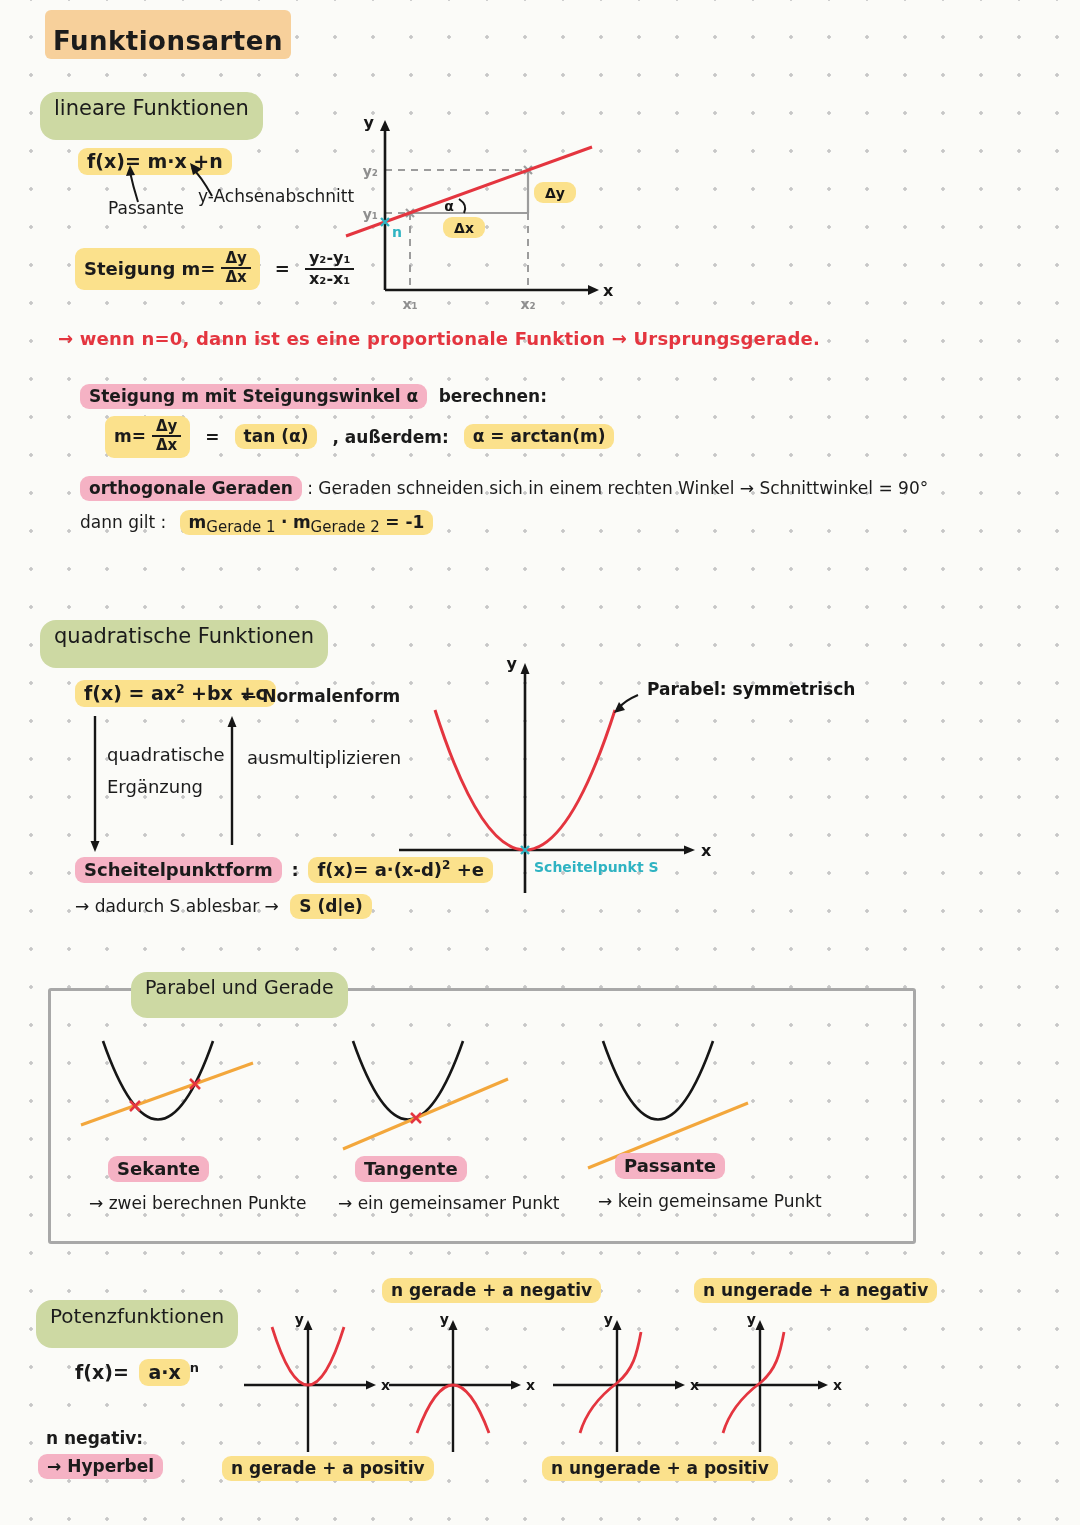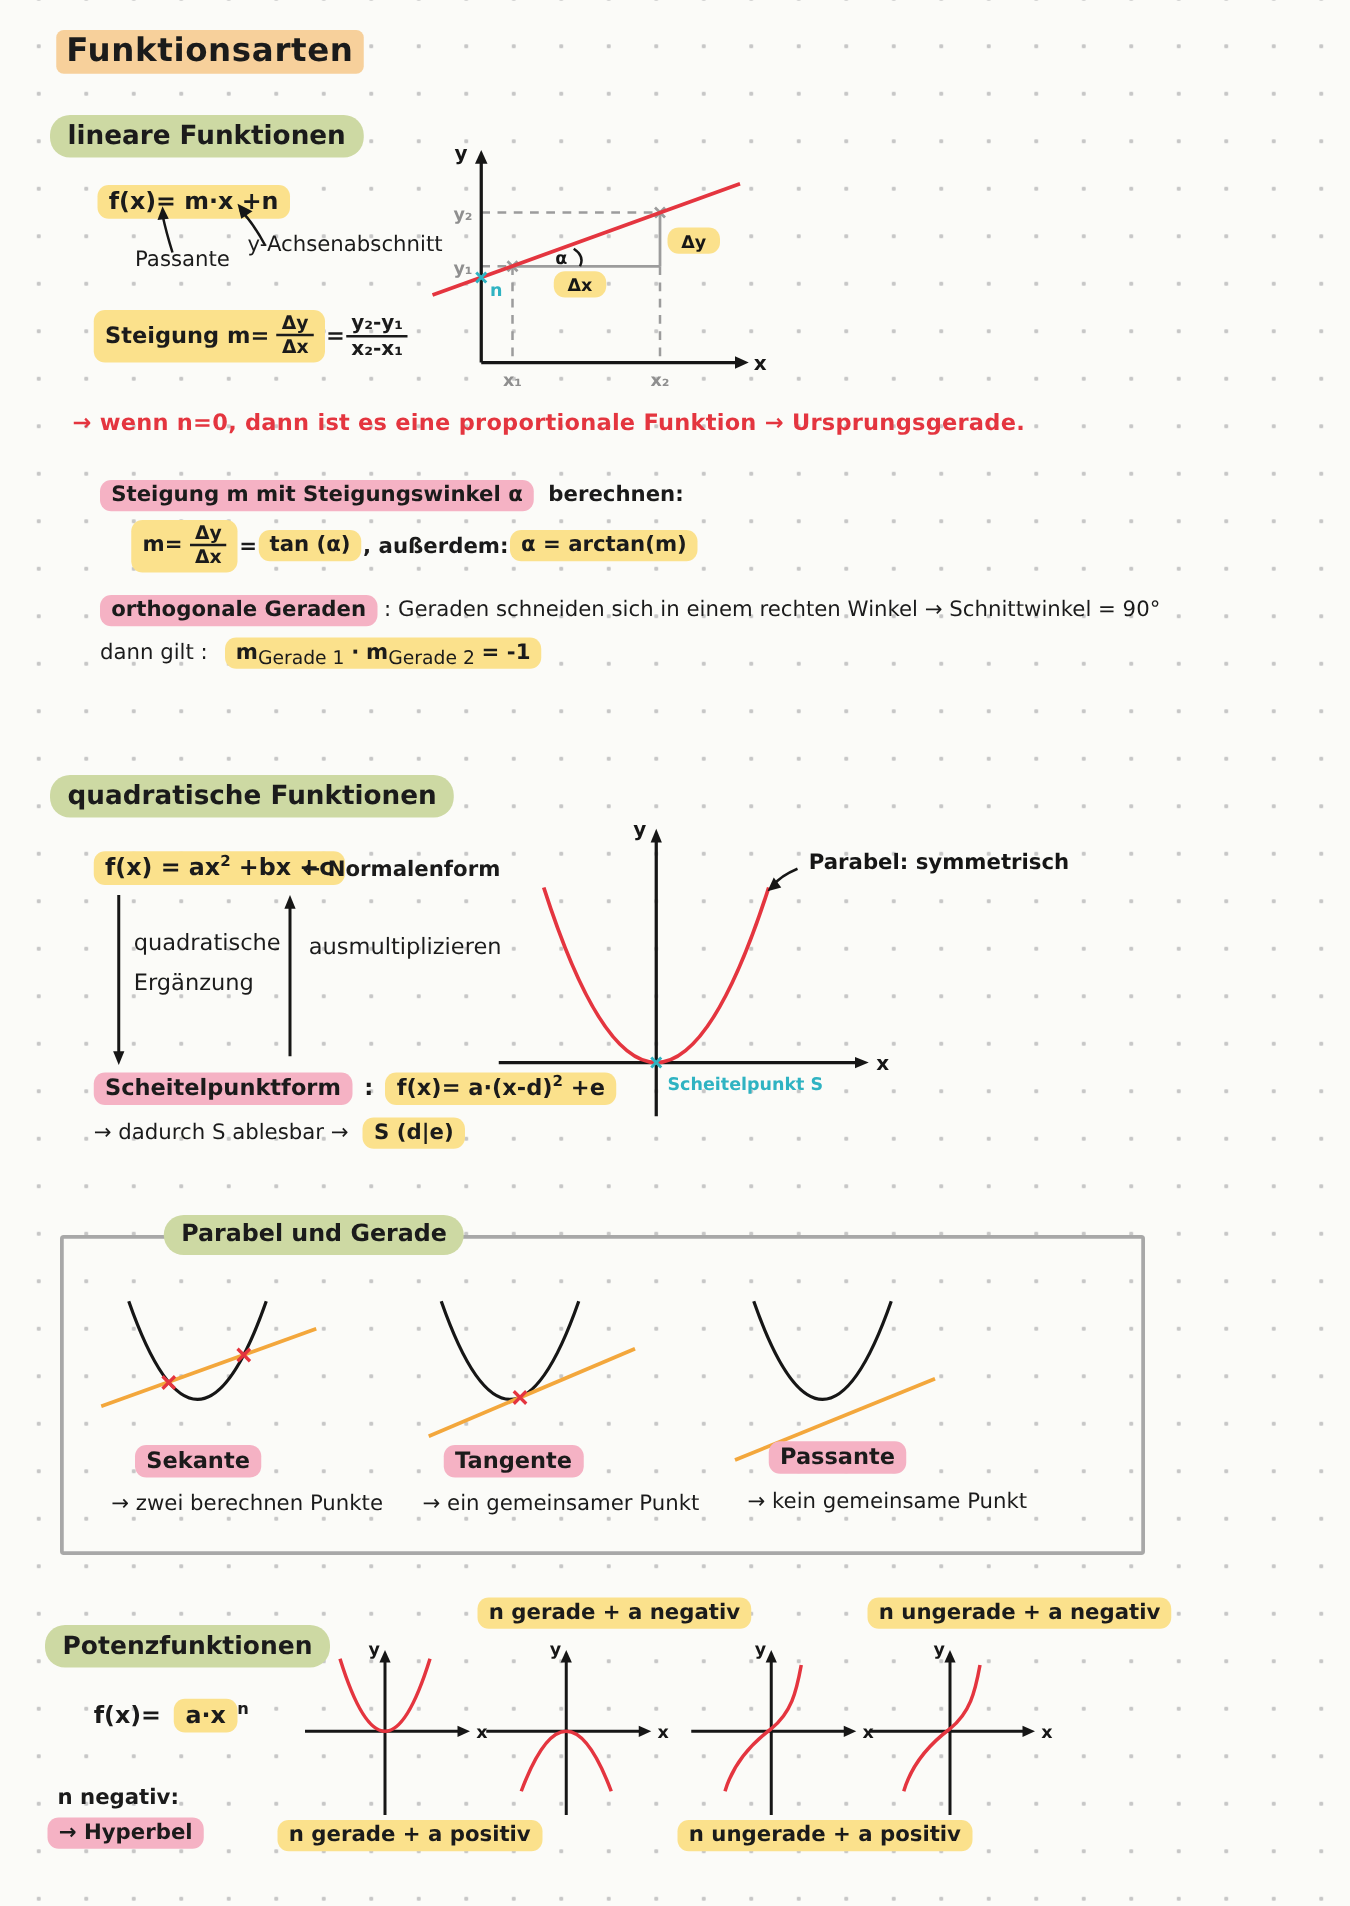--- a/index.html
+++ b/index.html
@@ -7,29 +7,29 @@
     --yellow-hl:#fbe18c; --green-hl:#cdd9a3; --pink-hl:#f5b2c4; --orange-hl:#f7d09b;
     --gray:#9c9c9c; --box-border:#a8a8a8; --dot:#c7c7c7;
   }
   html,body{margin:0;padding:0}
   .page{position:relative;width:1080px;height:1525px;background:#fbfbf8;overflow:hidden;
     color:var(--ink);font-family:"DejaVu Sans",sans-serif;
     background-image:radial-gradient(circle,var(--dot) 1.5px,transparent 2px);
     background-size:38px 38px;background-position:12px 18px;}
   .abs{position:absolute}
   .title{font-size:26px;font-weight:700;letter-spacing:.5px}
-  .hl-orange{background:var(--orange-hl);padding:2px 8px 3px;border-radius:6px}
-  .pill-g{background:var(--green-hl);padding:4px 14px 6px;border-radius:16px;font-size:21px;font-weight:700}
+  .hl-orange{background:var(--orange-hl);padding:16px 8px 3px;border-radius:6px}
+  .pill-g{background:var(--green-hl);padding:4px 14px 20px;border-radius:16px;font-size:21px;font-weight:400}
   .pill-y{background:var(--yellow-hl);padding:2px 9px 3px;border-radius:9px}
   .pill-p{background:var(--pink-hl);padding:2px 9px 3px;border-radius:9px}
   .formula{font-size:19px;font-weight:700}
   .label{font-size:17px;font-weight:500}
   .text{font-size:17px}
   .bold{font-weight:700}
-  .row{display:flex;align-items:center;gap:1px}
+  .row{display:flex;align-items:center;gap:15px}
   .ipill{display:inline-flex;align-items:center;gap:6px}
   .frac{display:inline-flex;flex-direction:column;align-items:center;line-height:1.15;font-weight:700;font-size:15px}
   .frac .t{border-bottom:2.2px solid var(--ink);padding:0 4px}
   .frac.big{font-size:16px}
   .rednote{color:var(--red);font-size:18px;font-weight:700;letter-spacing:.2px}
   sub{font-size:15px}
   sup{font-size:12px}
   .box{border:3px solid var(--box-border);border-radius:3px}
   .gt{font-weight:700;font-size:16px;fill:#161616;font-family:"DejaVu Sans",sans-serif}
   .sm{font-size:14px}

